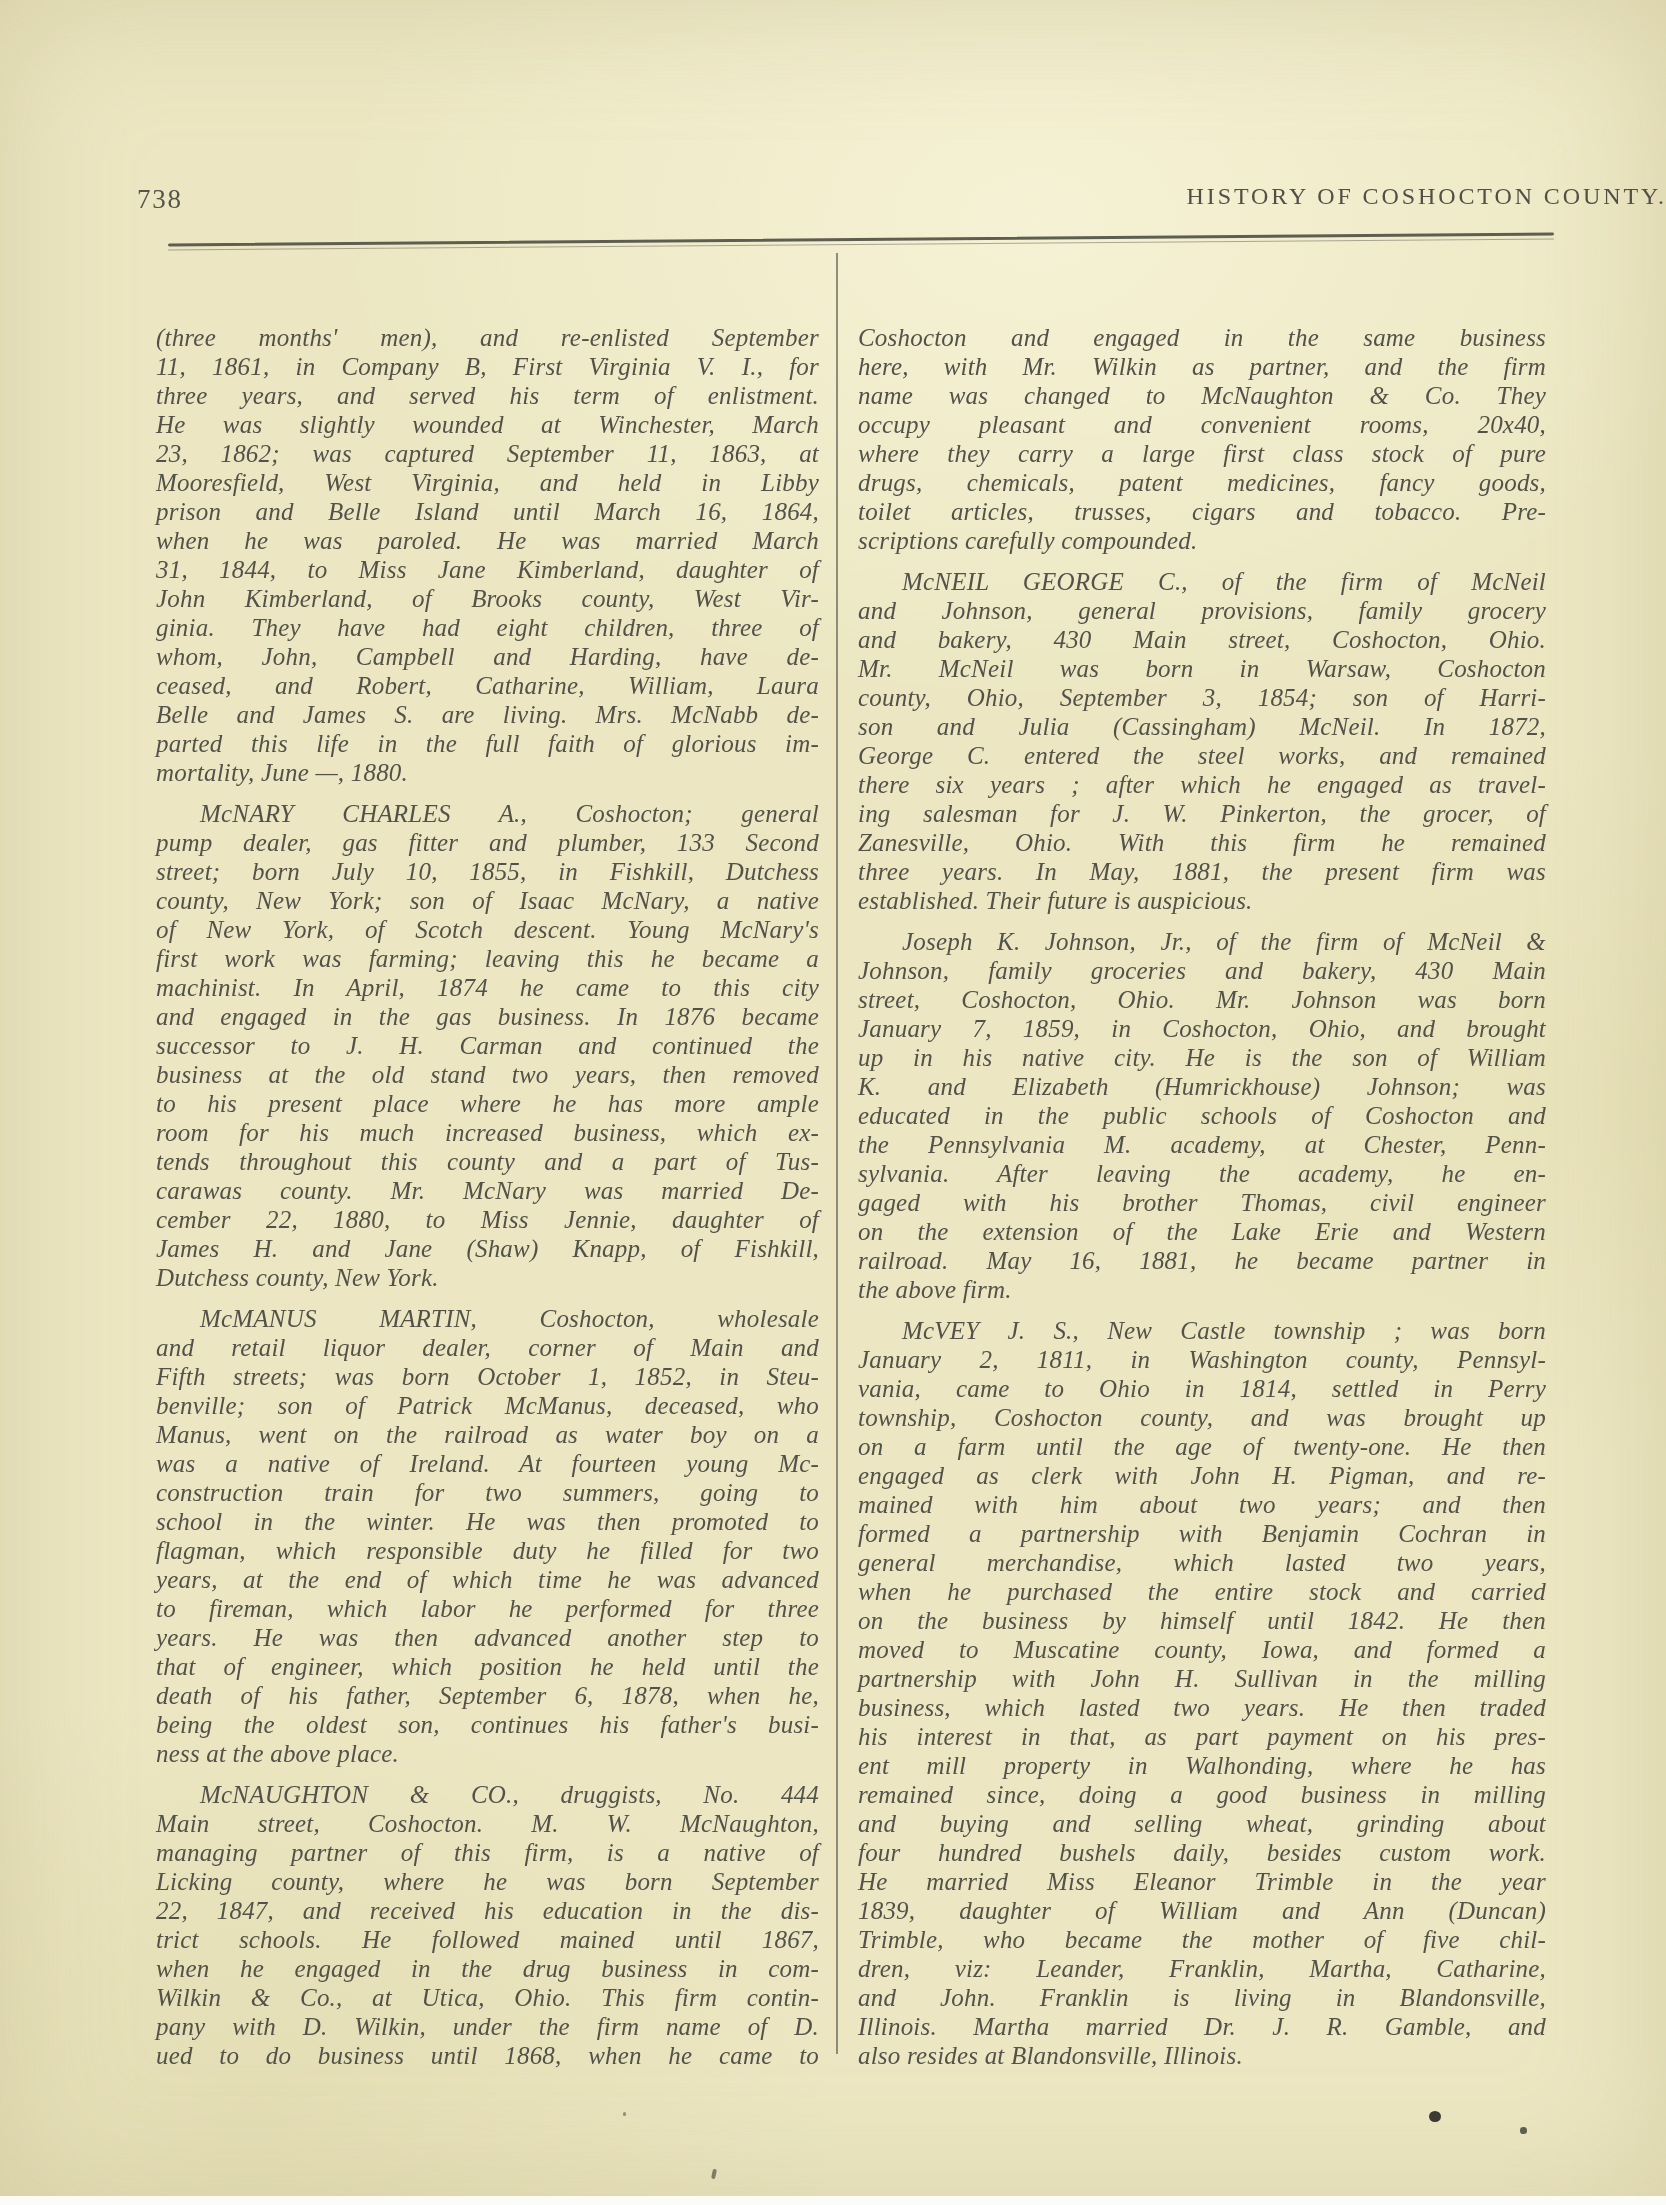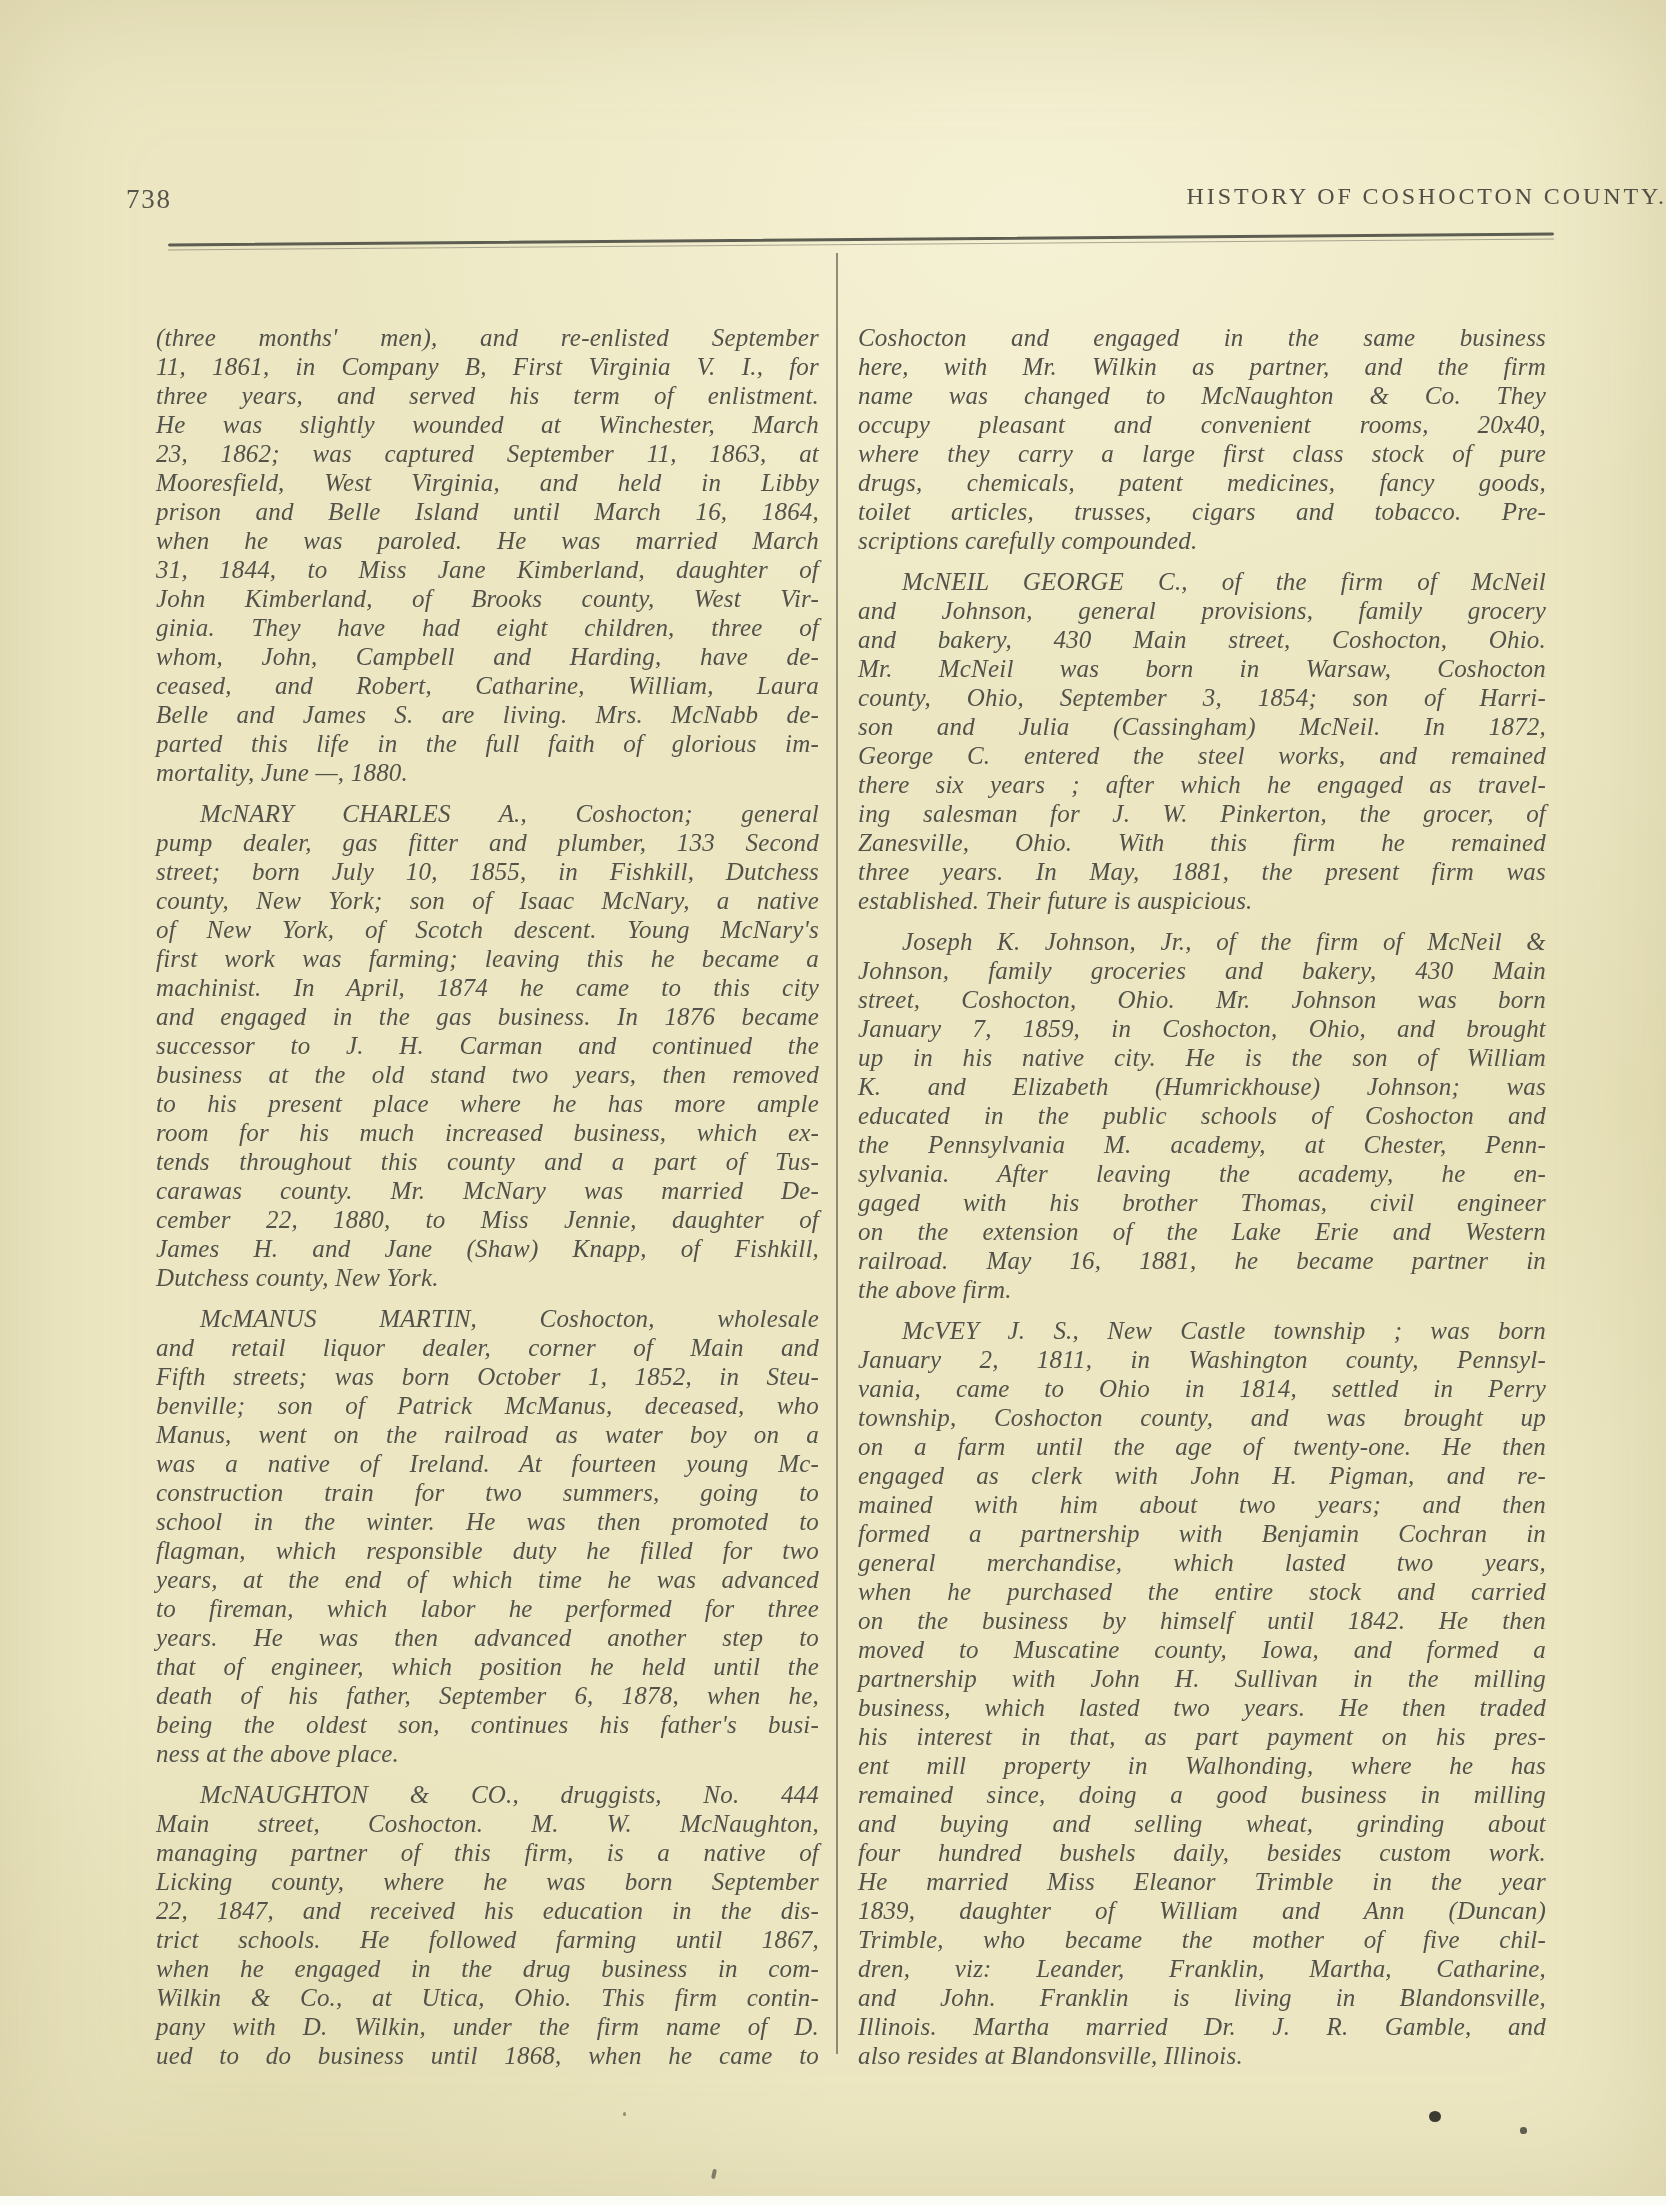--- a/index.html
+++ b/index.html
@@ -10,21 +10,21 @@
     background:
       radial-gradient(1089px 754px at 62% 10%, rgba(253,250,228,0.55), rgba(253,250,228,0) 65%),
       radial-gradient(838px 586px at 15% 95%, rgba(196,184,128,0.20), rgba(196,184,128,0) 70%),
       radial-gradient(754px 503px at 97% 50%, rgba(210,198,140,0.14), rgba(210,198,140,0) 70%),
       #ece7c2;
     box-shadow: inset 0 0 134px rgba(160,148,96,0.28);
     font-family:"Liberation Serif","DejaVu Serif",serif;
     color:#53524a;
   }
   .pagenum {
-    position:absolute; left:126px; top:184px;
+    position:absolute; left:137px; top:184px;
     font-size:27px; letter-spacing:1.7px; color:#56554b;
   }
   .running-head {
     position:absolute; left:59px; right:0; top:183px;
     text-align:right; font-size:24px; letter-spacing:2.9px;
     color:#514f46; white-space:nowrap;
   }
   .rule { position:absolute; left:168px; top:238px; width:1386px; transform:rotate(-0.45deg); }
   .rule .r1 { height:2.5px; background:#5e5d52; border-radius:1.7px; }
   .rule .r2 { height:0.8px; background:rgba(94,93,82,0.5); margin-top:3.4px; }
@@ -116,21 +116,21 @@
         <div class="line">death of his father, September 6, 1878, when he,</div>
         <div class="line">being the oldest son, continues his father's busi-</div>
         <div class="line last">ness at the above place.</div>
       </div>
       <div class="para indent">
         <div class="line">McNAUGHTON &amp; CO., druggists, No. 444</div>
         <div class="line">Main street, Coshocton. M. W. McNaughton,</div>
         <div class="line">managing partner of this firm, is a native of</div>
         <div class="line">Licking county, where he was born September</div>
         <div class="line">22, 1847, and received his education in the dis-</div>
-        <div class="line">trict schools. He followed farming until 1867,</div>
+        <div class="line">trict schools. He followed mained until 1867,</div>
         <div class="line">when he engaged in the drug business in com-</div>
         <div class="line">Wilkin &amp; Co., at Utica, Ohio. This firm contin-</div>
         <div class="line">pany with D. Wilkin, under the firm name of D.</div>
         <div class="line">ued to do business until 1868, when he came to</div>
       </div>
     </div>
   <div class="col col-right" id="col-right">
       <div class="para">
         <div class="line">Coshocton and engaged in the same business</div>
         <div class="line">here, with Mr. Wilkin as partner, and the firm</div>

